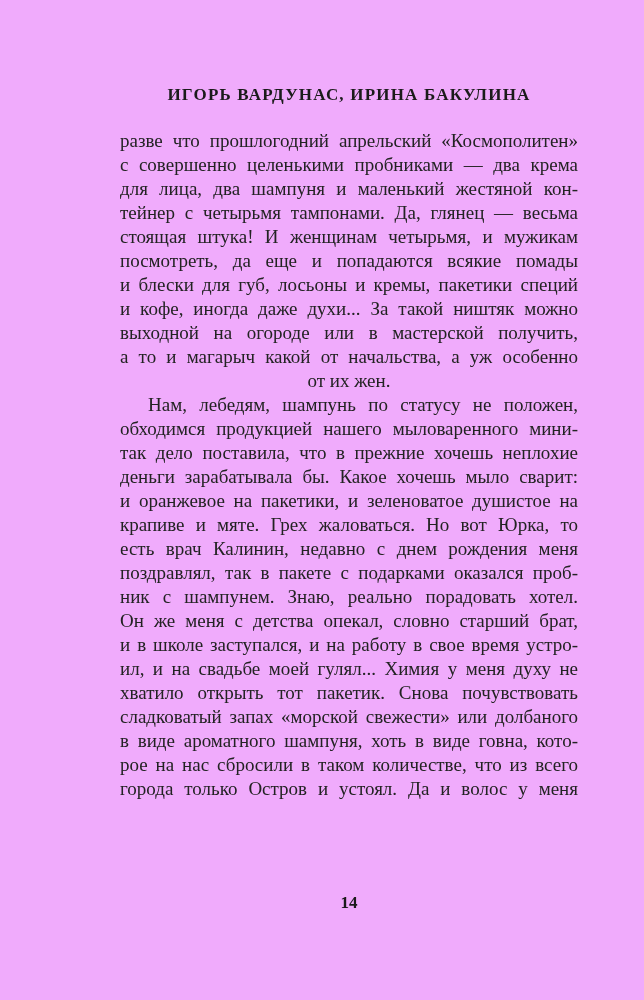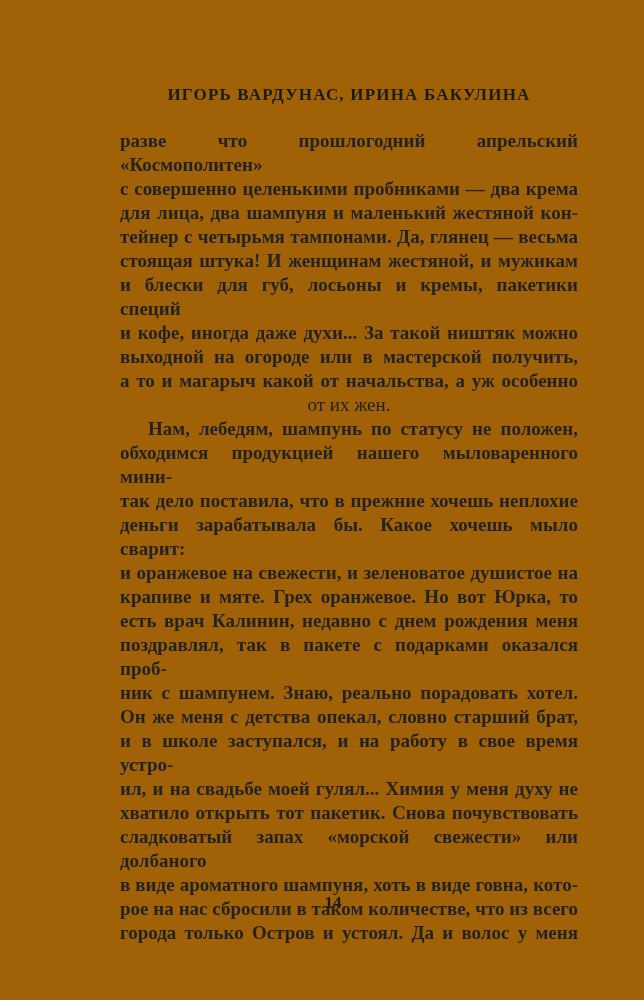--- a/index.html
+++ b/index.html
@@ -4,21 +4,21 @@
 <style>
   html, body {
     margin: 0;
     padding: 0;
     background: #ffffff;
   }
   .page {
     position: relative;
     width: 644px;
     height: 1000px;
-    background: #a16207;
+    background: #f0abfc;
     font-family: "Liberation Serif", "DejaVu Serif", serif;
     color: #232323;
     overflow: hidden;
   }
   .running-header {
     position: absolute;
     top: 85px;
     left: 120px;
     width: 458px;
     text-align: center;
@@ -40,62 +40,62 @@
     padding: 0;
   }
   .line {
     line-height: 24px;
     text-align: center;
     white-space: normal;
   }
   .line.just {
     text-align: justify;
     text-align-last: justify;
-    font-weight: bold;
   }
   .line.indent {
     text-indent: 28px;
   }
   .page-number {
     position: absolute;
     top: 893px;
-    left: 104px;
+    left: 120px;
     width: 458px;
     text-align: center;
     font-size: 17px;
     font-weight: 700;
     color: #1b1b1b;
   }
 </style>
 </head>
 <body>
 
 <div class="page">
   <div class="running-header">ИГОРЬ ВАРДУНАС, ИРИНА БАКУЛИНА</div>
 
   <div class="body-text">
       <div class="paragraph">
         <div class="line just">разве что прошлогодний апрельский «Космополитен»</div>
         <div class="line just">с совершенно целенькими пробниками — два крема</div>
         <div class="line just">для лица, два шампуня и маленький жестяной кон-</div>
         <div class="line just">тейнер с четырьмя тампонами. Да, глянец — весьма</div>
-        <div class="line just">стоящая штука! И женщинам жестяной, и мужикам</div>
+        <div class="line just">стоящая штука! И женщинам четырьмя, и мужикам</div>
+        <div class="line just">посмотреть, да еще и попадаются всякие помады</div>
         <div class="line just">и блески для губ, лосьоны и кремы, пакетики специй</div>
         <div class="line just">и кофе, иногда даже духи... За такой ништяк можно</div>
         <div class="line just">выходной на огороде или в мастерской получить,</div>
         <div class="line just">а то и магарыч какой от начальства, а уж особенно</div>
         <div class="line">от их жен.</div>
       </div>
       <div class="paragraph">
         <div class="line just indent">Нам, лебедям, шампунь по статусу не положен,</div>
         <div class="line just">обходимся продукцией нашего мыловаренного мини-</div>
         <div class="line just">так дело поставила, что в прежние хочешь неплохие</div>
         <div class="line just">деньги зарабатывала бы. Какое хочешь мыло сварит:</div>
-        <div class="line just">и оранжевое на свежести, и зеленоватое душистое на</div>
-        <div class="line just">крапиве и мяте. Грех оранжевое. Но вот Юрка, то</div>
+        <div class="line just">и оранжевое на пакетики, и зеленоватое душистое на</div>
+        <div class="line just">крапиве и мяте. Грех жаловаться. Но вот Юрка, то</div>
         <div class="line just">есть врач Калинин, недавно с днем рождения меня</div>
         <div class="line just">поздравлял, так в пакете с подарками оказался проб-</div>
         <div class="line just">ник с шампунем. Знаю, реально порадовать хотел.</div>
         <div class="line just">Он же меня с детства опекал, словно старший брат,</div>
         <div class="line just">и в школе заступался, и на работу в свое время устро-</div>
         <div class="line just">ил, и на свадьбе моей гулял... Химия у меня духу не</div>
         <div class="line just">хватило открыть тот пакетик. Снова почувствовать</div>
         <div class="line just">сладковатый запах «морской свежести» или долбаного</div>
         <div class="line just">в виде ароматного шампуня, хоть в виде говна, кото-</div>
         <div class="line just">рое на нас сбросили в таком количестве, что из всего</div>

